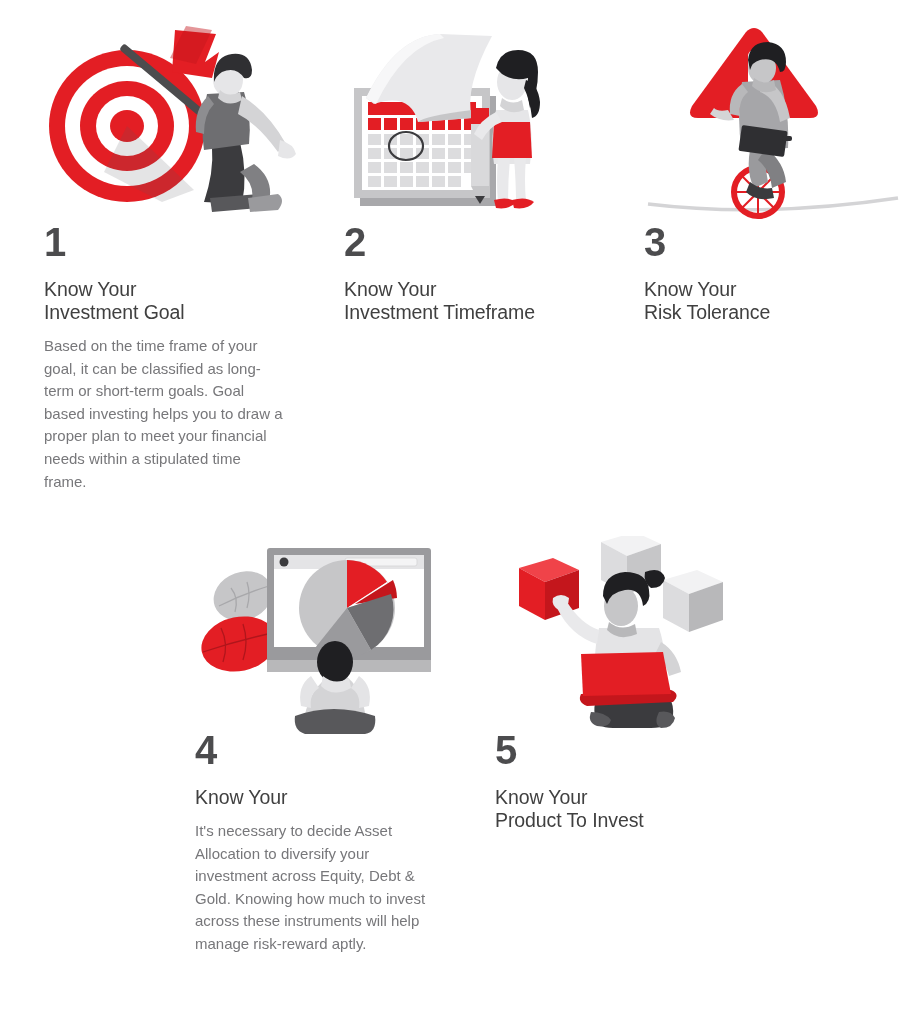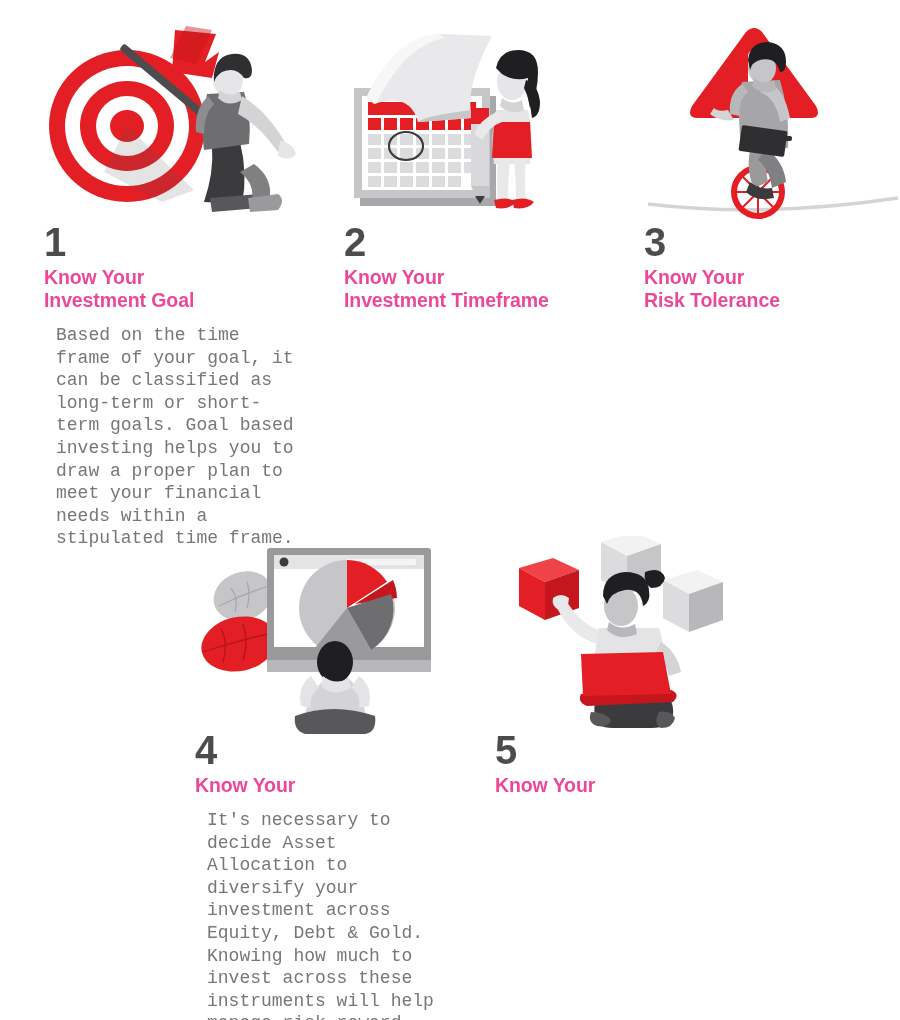--- a/index.html
+++ b/index.html
@@ -34,34 +34,34 @@
     font-family: "Liberation Sans", sans-serif;
     font-weight: bold;
     font-size: 40px;
     line-height: 40px;
     color: #4c4c4e;
     letter-spacing: -0.5px;
     margin: 0 0 4px 0;
   }
   .head {
     font-family: "Liberation Sans", sans-serif;
-    font-weight: bold;
+    font-weight: normal;
     font-size: 19.5px;
     line-height: 23px;
-    color: #ec4899;
-    margin: 4px 0 11px 0;
+    color: #404040;
+    margin: 16px 0 11px 0;
     letter-spacing: -0.1px;
   }
   .head .l2 { display: block; }
   .body-txt {
-    font-family: Liberation Mono, monospace;
-    font-size: 18px;
+    font-family: Liberation Sans, sans-serif;
+    font-size: 15px;
     line-height: 22.6px;
     color: #77777a;
-    margin: 12px;
+    margin: 0;
     width: 240px;
   }
 
   
   .c1 { left: 44px; }
   .c2 { left: 344px; }
   .c3 { left: 644px; }
   .c4 { left: 195px; }
   .c5 { left: 495px; }
 
@@ -336,16 +336,17 @@
     <h2 class="head">
       <span>Know Your</span>
     </h2>
     <p class="body-txt">It's necessary to decide Asset Allocation to diversify your investment across Equity, Debt &amp; Gold. Knowing how much to invest across these instruments will help manage risk-reward aptly.</p>
   </div>
 
   <div class="card c5 row2-txt">
     <div class="num">5</div>
     <h2 class="head">
       <span>Know Your</span>
+      <span class="l2">Product To Invest</span>
     </h2>
   </div>
 
 </div>
 
 </body></html>

